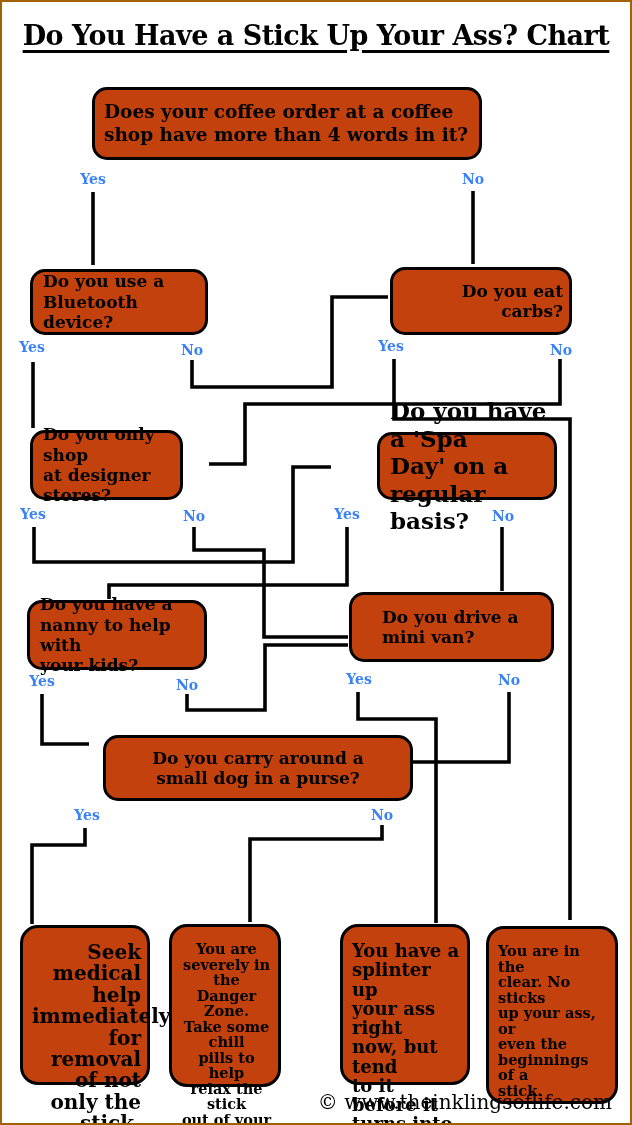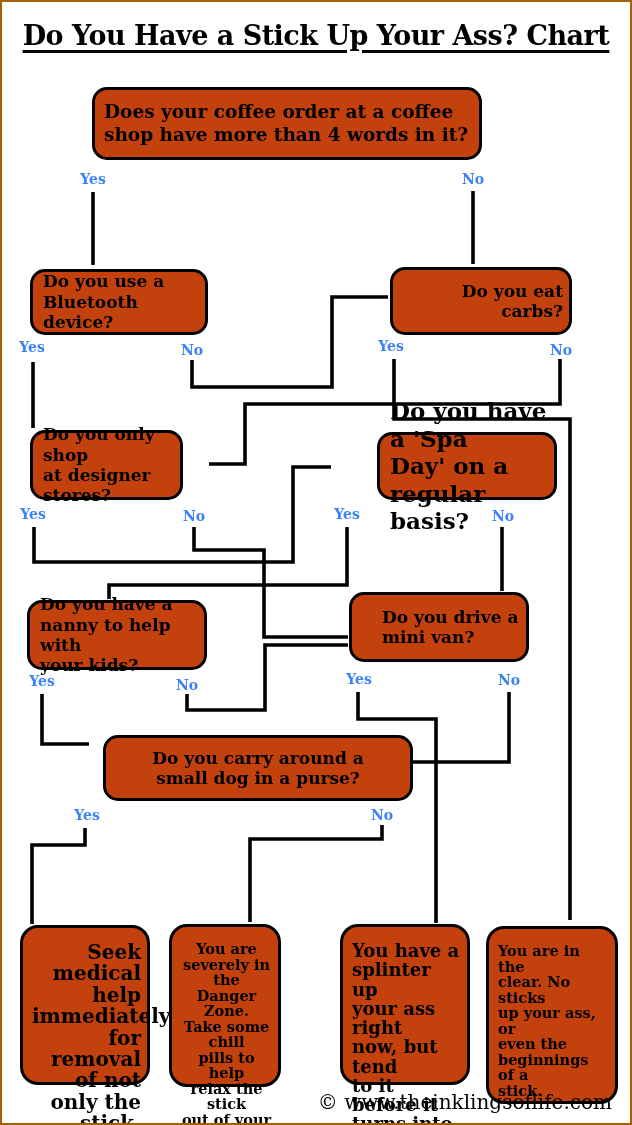--- a/index.html
+++ b/index.html
@@ -96,21 +96,21 @@
 Bluetooth device?</div>
       <div class="qbox" style="left: 388px; top: 265px; width: 182px; height: 68px; font-size: 17px; text-align: right; padding-left: 13px;">Do you eat carbs?</div>
       <div class="qbox" style="left: 28px; top: 428px; width: 153px; height: 70px; font-size: 17px; text-align: left; padding-left: 10px;">Do you only shop
 at designer stores?</div>
       <div class="qbox" style="left: 330px; top: 430px; width: 180px; height: 68px; font-size: 23px; text-align: left; padding-left: 10px; margin-left: 45px;">Do you have a 'Spa
 Day' on a regular
 basis?</div>
       <div class="qbox" style="left: 25px; top: 598px; width: 180px; height: 70px; font-size: 17px; text-align: left; padding-left: 10px;">Do you have a
 nanny to help with
 your kids?</div>
-      <div class="qbox" style="left: 347px; top: 590px; width: 180px; height: 70px; font-size: 17px; text-align: left; padding-left: 30px;">Do you drive a
+      <div class="qbox" style="left: 347px; top: 590px; width: 205px; height: 70px; font-size: 17px; text-align: left; padding-left: 30px;">Do you drive a
 mini van?</div>
       <div class="qbox" style="left: 88px; top: 733px; width: 310px; height: 66px; font-size: 17px; text-align: center; padding-left: 6px; margin-left: 13px;">Do you carry around a
 small dog in a purse?</div>
       <div class="qbox outcome" style="left: 18px; top: 923px; width: 130px; height: 160px; font-size: 20px; text-align: right; padding-left: 9px;">Seek medical
 help
 immediately for
 removal of not
 only the stick,
 but what is
 possibly an

